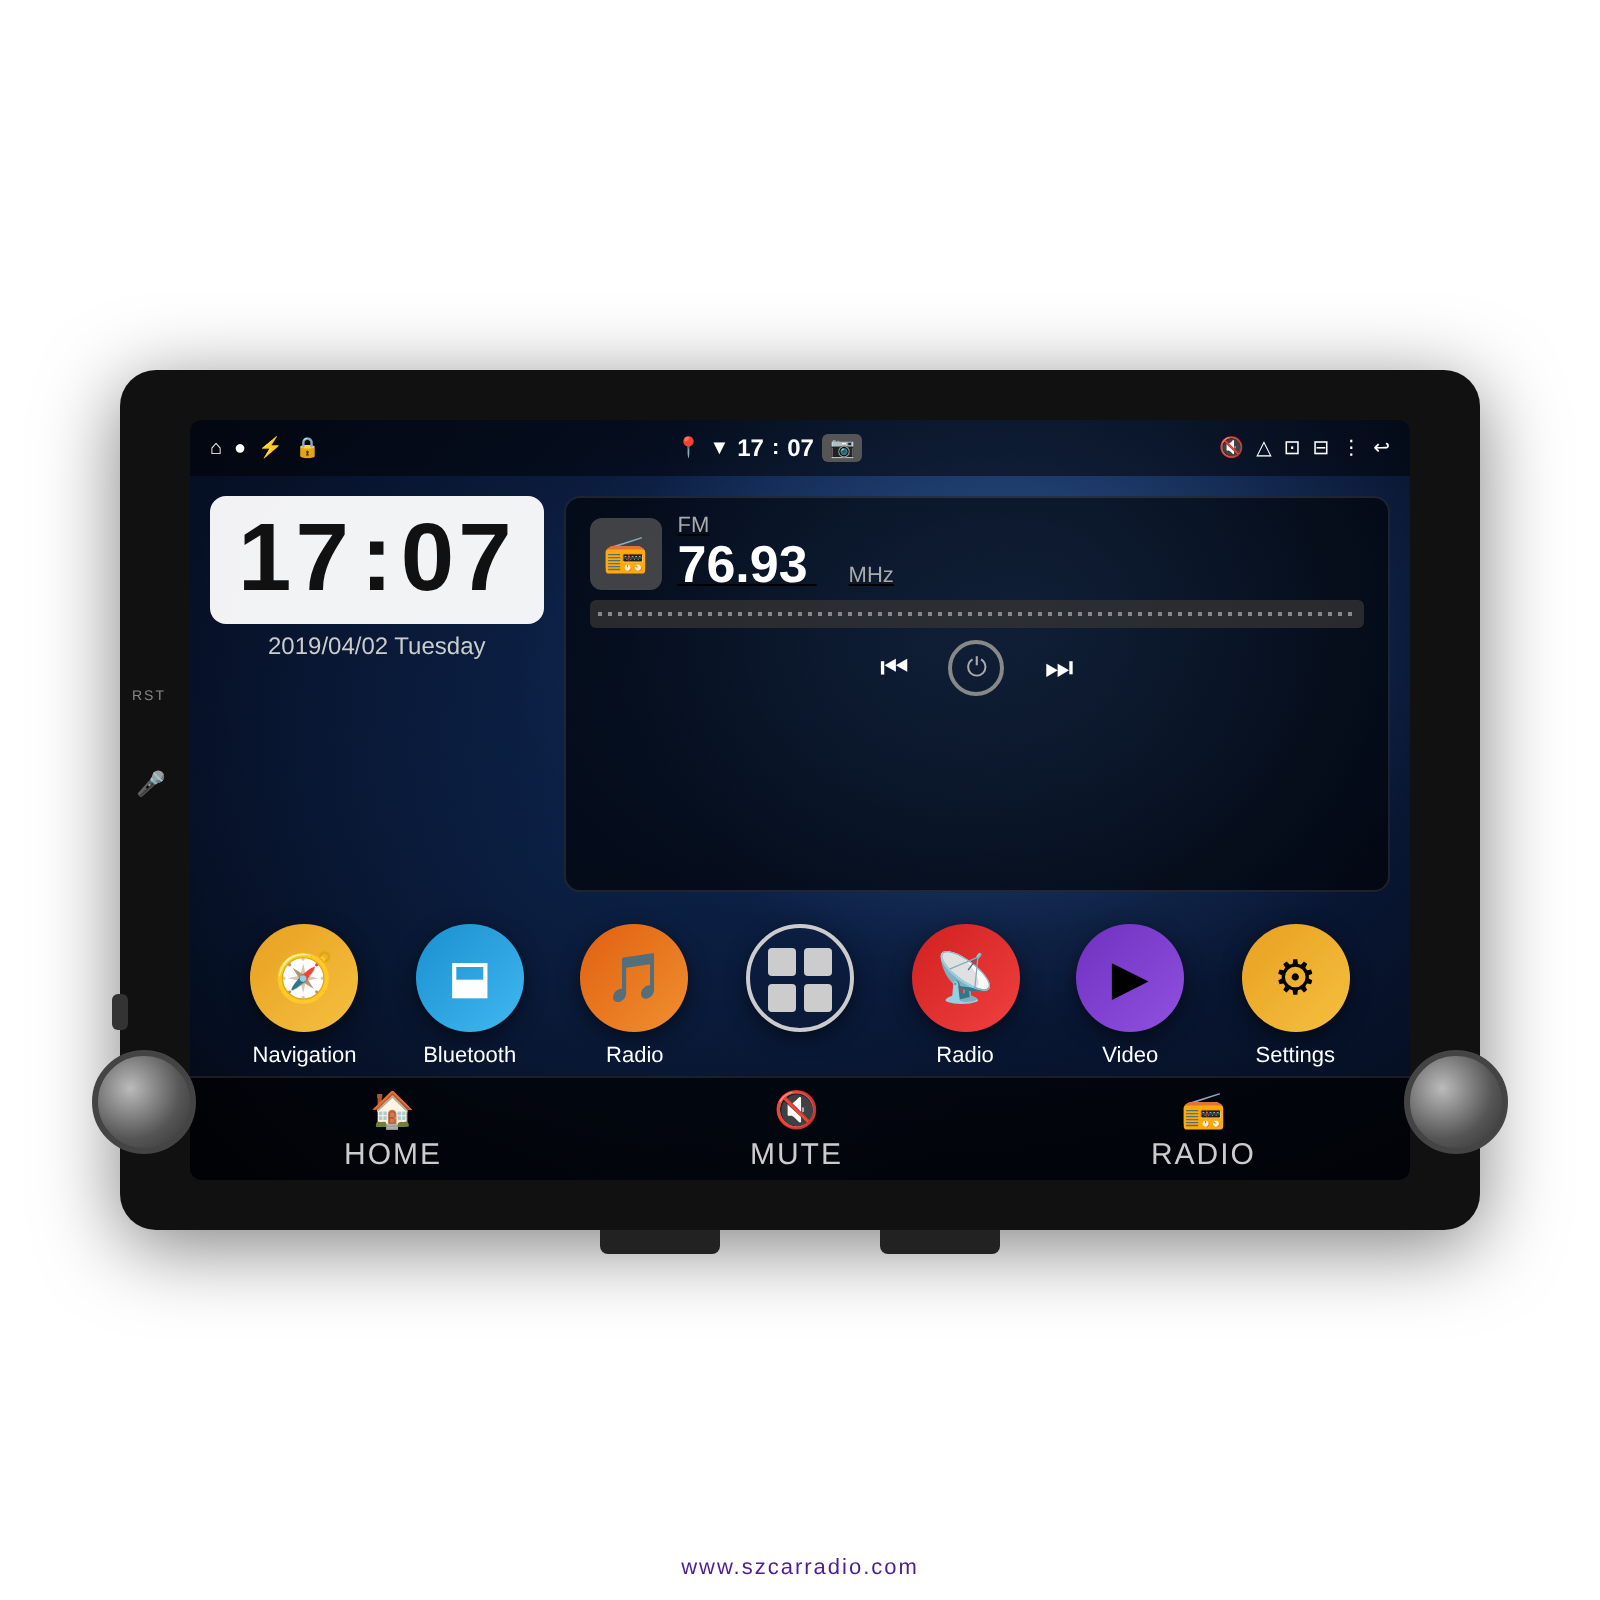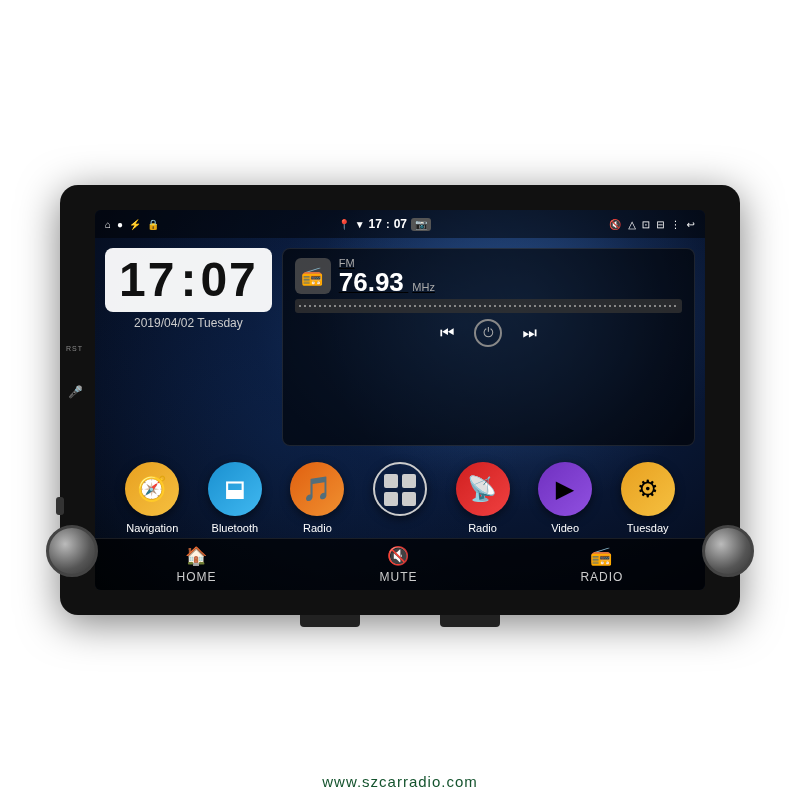--- a/index.html
+++ b/index.html
@@ -233,21 +233,21 @@
     }
     .radio-freq {
       color: #fff;
       font-size: 26px;
       font-weight: bold;
       line-height: 1;
     }
     .radio-unit {
       color: #aaa;
       font-size: 11px;
-      margin-left: 4px;
+      margin-left: 16px;
     }
     .radio-scale {
       height: 14px;
       background: rgba(50,50,50,0.8);
       border-radius: 3px;
       position: relative;
       overflow: hidden;
     }
     .radio-scale-inner {
       position: absolute;
@@ -349,33 +349,33 @@
       align-items: center;
       gap: 3px;
       cursor: pointer;
     }
     .bottom-icon {
       color: #fff;
       font-size: 18px;
     }
     .bottom-label {
       color: #ccc;
-      font-size: 12px;
+      font-size: 15px;
       letter-spacing: 1px;
       text-align: right;
     }
 
     
     .watermark {
       position: absolute;
       bottom: 10px;
       left: 50%;
       transform: translateX(-50%);
-      color: #14532d;
-      font-size: 15px;
+      color: #4c1d95;
+      font-size: 11px;
       letter-spacing: 1px;
       white-space: nowrap;
     }
 
     
     .mount-tabs {
       position: absolute;
       bottom: -12px;
       left: 50%;
       transform: translateX(-50%);
@@ -498,21 +498,21 @@
         <span class="app-label">Radio</span>
       </div>
 
       <div class="app-item">
         <div class="app-icon icon-video">▶</div>
         <span class="app-label">Video</span>
       </div>
 
       <div class="app-item">
         <div class="app-icon icon-settings">⚙</div>
-        <span class="app-label">Tuesday</span>
+        <span class="app-label">Settings</span>
       </div>
     </div>
 
     <div class="bottom-bar">
       <div class="bottom-item">
         <span class="bottom-icon">🏠</span>
         <span class="bottom-label">HOME</span>
       </div>
       <div class="bottom-item">
         <span class="bottom-icon">🔇</span>

